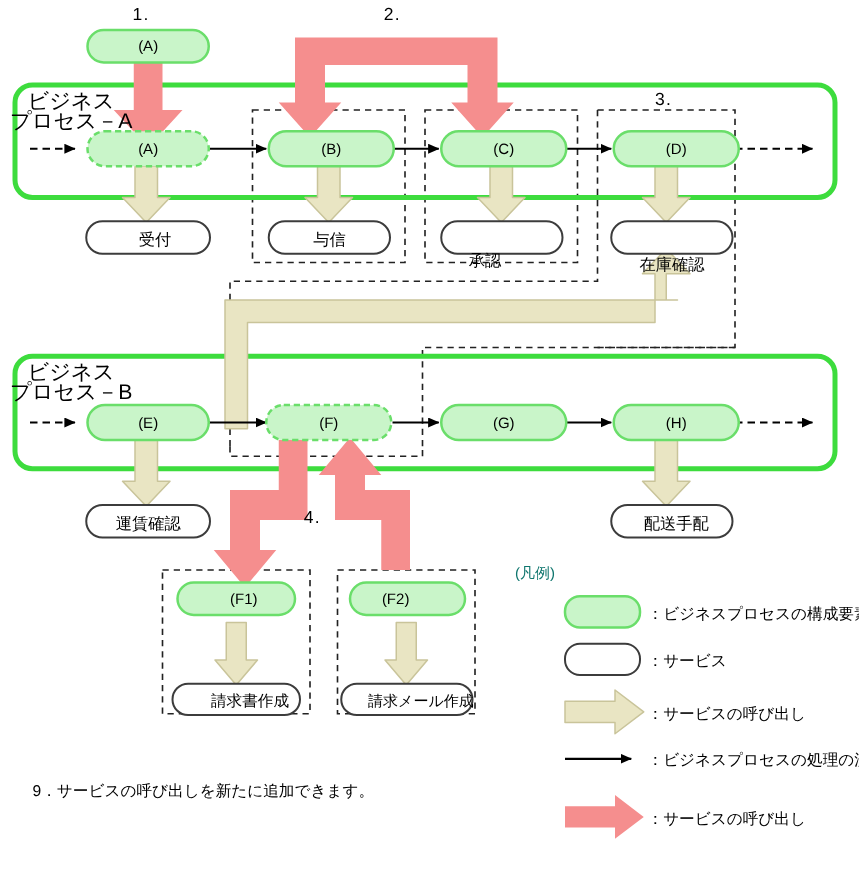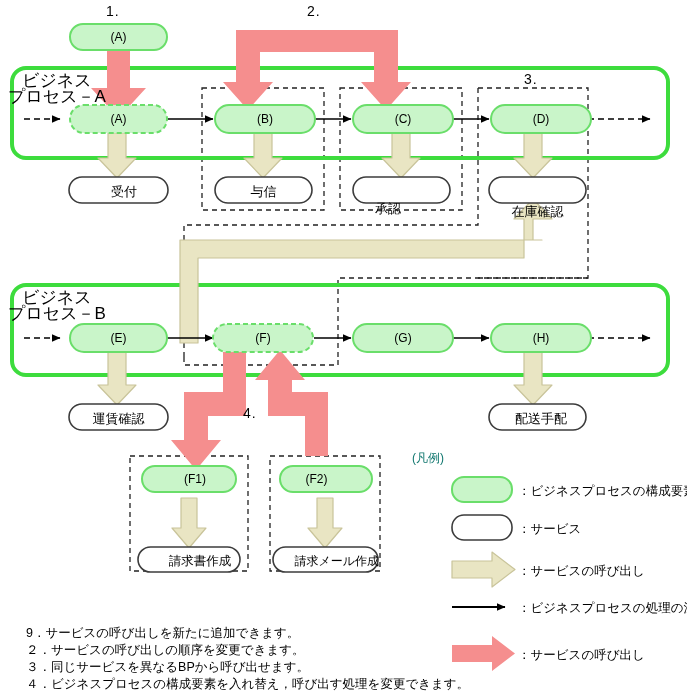--- a/index.html
+++ b/index.html
@@ -189,17 +189,14 @@
   <div class="txt svc-label" style="left:272px;top:553px;width:107px;font-size:12px;text-align:right;">請求メール作成</div>
 
   <div class="txt legend-head" style="left:412px;top:450px;">(凡例)</div>
   <div class="txt legend-text" style="left:518px;top:483px;">：ビジネスプロセスの構成要素</div>
   <div class="txt legend-text" style="left:518px;top:521px;">：サービス</div>
   <div class="txt legend-text" style="left:518px;top:563px;">：サービスの呼び出し</div>
   <div class="txt legend-text" style="left:518px;top:600px;">：ビジネスプロセスの処理の流れ</div>
   <div class="txt legend-text" style="left:518px;top:647px;">：サービスの呼び出し</div>
 
   <div class="txt note-text" style="left:26px;top:625px;">9．サービスの呼び出しを新たに追加できます。</div>
-  <div class="txt note-text" style="left:26px;top:642px;">２．サービスの呼び出しの順序を変更できます。</div>
-  <div class="txt note-text" style="left:26px;top:659px;">３．同じサービスを異なるBPから呼び出せます。</div>
-  <div class="txt note-text" style="left:26px;top:676px;">４．ビジネスプロセスの構成要素を入れ替え，呼び出す処理を変更できます。</div>
 
 </div>
 
 </body></html>

